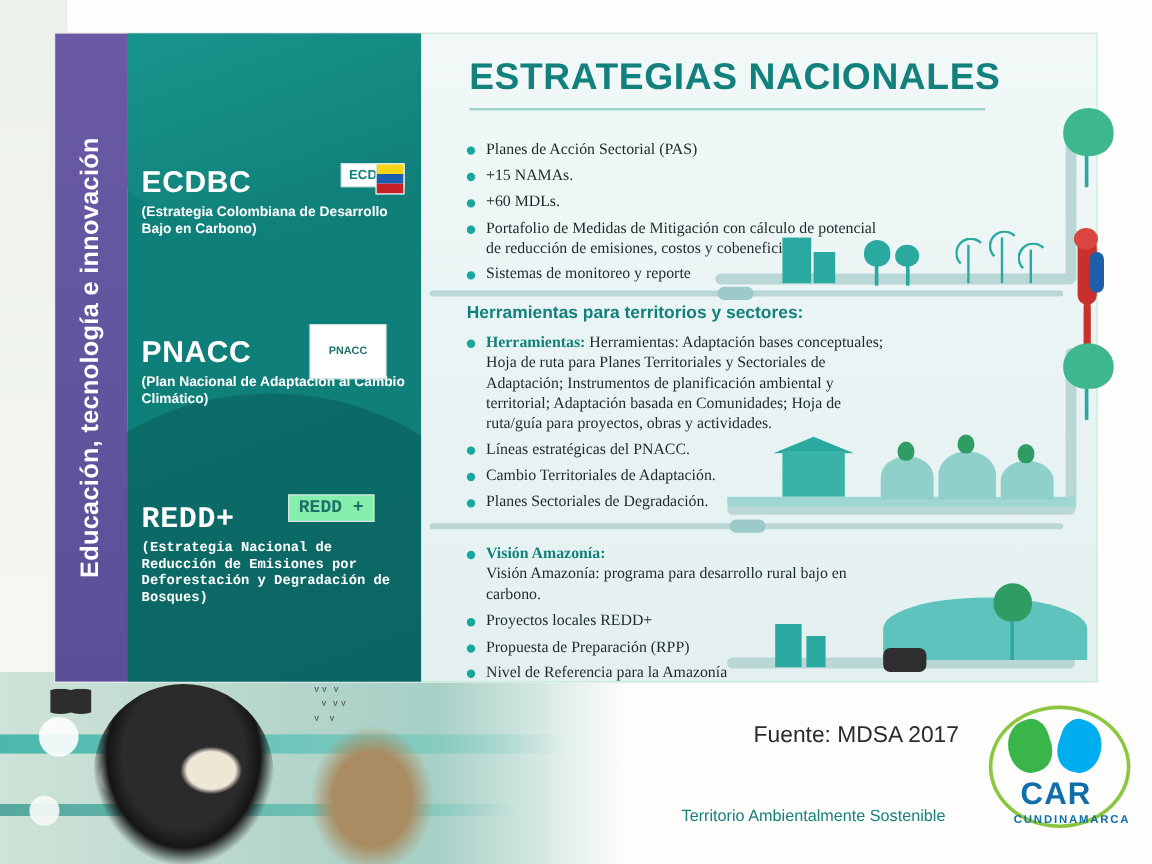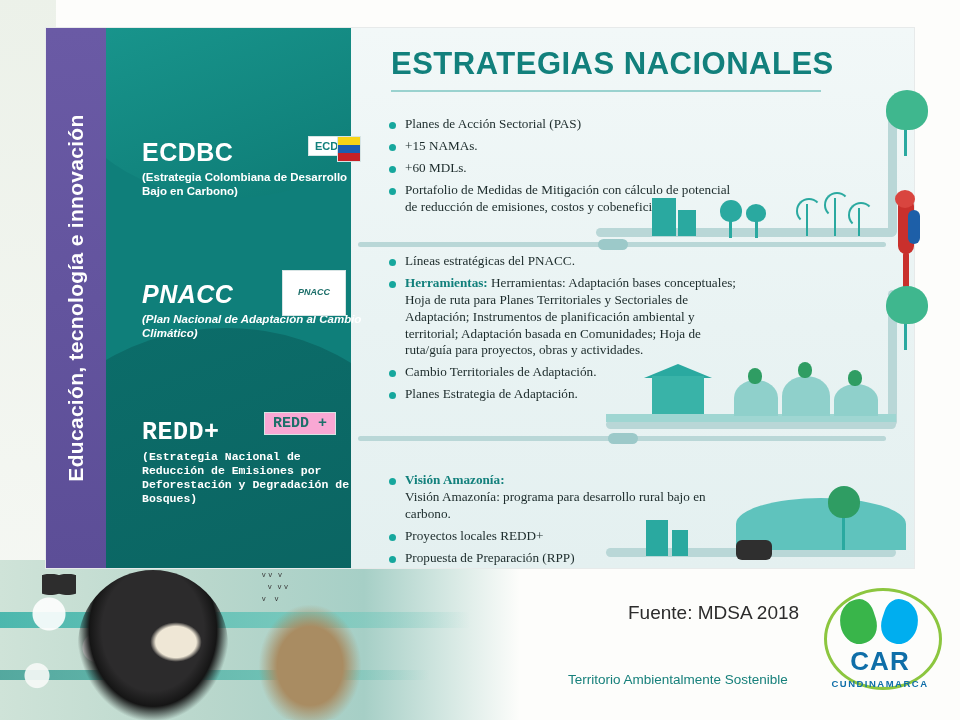--- a/index.html
+++ b/index.html
@@ -114,21 +114,21 @@
     position:absolute;left:40px;top:18px;
     font-size:31px;font-weight:700;color:#12807c;letter-spacing:.5px;
   }
   .title-rule{
     position:absolute;left:40px;top:62px;width:430px;height:2px;background:#9ad2cf;
   }
   
   .sec{position:absolute;left:36px;right:170px;}
   .sec-1{top:88px;}
   .sec-2{top:225px;}
-  .sec-3{top:444px;}
+  .sec-3{top:425px;}
   .sec-head{
     color:#12807c;font-size:14.5px;font-weight:700;margin:0 0 8px 2px;
   }
   ul.bullets{margin:0;padding:0;list-style:none;}
   ul.bullets li{
     position:relative;padding-left:18px;margin-bottom:5px;
     font-size:13.2px;line-height:1.28;color:#1b2a2a;
     font-family:"Liberation Serif", serif;
   }
   ul.bullets li:before{
@@ -137,37 +137,37 @@
   }
   .hl{color:#12807c;font-weight:700;font-family:"Liberation Serif", serif;}
   
   .divider{
     position:absolute;left:312px;right:28px;height:5px;background:#b9d7d7;border-radius:3px;
   }
   .div-1{top:214px;}
   .div-2{top:408px;}
   .div-knob{position:absolute;width:30px;height:11px;background:#9cc9c9;border-radius:6px;top:-3px;}
   
-  .lab{position:absolute;left:72px;width:225px;color:#ffffff;margin-left:24px;}
+  .lab{position:absolute;left:72px;width:225px;color:#ffffff;}
   .lab .big{font-size:25px;font-weight:700;letter-spacing:.5px;}
   .lab .sub{font-size:11.5px;font-weight:700;line-height:1.22;margin-top:3px;}
   .lab-1{top:110px;}
-  .lab-2{top:252px;font-style:italic;}
+  .lab-2{top:252px;}
   .lab-3{top:390px;font-family:Liberation Mono, monospace;}
   .badge{
     position:absolute;right:6px;top:-2px;background:#ffffff;color:#12807c;
     font-size:11px;font-weight:700;padding:3px 6px;border:1px solid #d7e4e4;
   }
   .badge-pnacc{
     position:absolute;left:140px;top:-10px;width:62px;height:44px;background:#ffffff;
     border:1px solid #d7e4e4;font-size:9px;color:#1d6f6a;font-weight:700;
     display:flex;align-items:center;justify-content:center;text-align:center;line-height:1.05;
   }
   .badge-redd{
-    position:absolute;left:122px;top:-6px;background:#f9a8d4;color:#1d6f6a;
+    position:absolute;left:122px;top:-6px;background:#86efac;color:#1d6f6a;
     font-size:15px;font-weight:700;padding:2px 8px;border:1px solid #d7e4e4;
   }
   .flag{
     position:absolute;right:6px;top:-2px;width:22px;height:24px;background:#ffffff;border:1px solid #d7e4e4;
   }
   .flag i{display:block;height:8px;}
   .flag .y{background:#f8d417;} .flag .b{background:#1c5eb0;} .flag .r{background:#c62127;}
   
   .pipe{position:absolute;background:#b9d7d7;border-radius:5px;}
   .p1{left:550px;top:200px;width:300px;height:9px;}
@@ -200,21 +200,21 @@
   .tagline{
     position:absolute;left:568px;top:672px;font-size:13.5px;color:#17807b;
   }
   .car-logo{position:absolute;left:818px;top:588px;width:124px;height:118px;}
   .logo-circle{
     position:absolute;left:6px;top:0;width:112px;height:96px;border:3px solid #8cc63f;border-radius:50%;
   }
   .logo-wingL{position:absolute;left:22px;top:12px;width:36px;height:44px;background:#39b54a;border-radius:60% 40% 50% 50%;transform:rotate(-18deg);}
   .logo-wingR{position:absolute;left:64px;top:12px;width:36px;height:44px;background:#00aeef;border-radius:40% 60% 50% 50%;transform:rotate(18deg);}
   .logo-text{position:absolute;left:0;top:58px;width:124px;text-align:center;font-size:26px;font-weight:700;color:#0f6ea8;letter-spacing:1px;}
-  .logo-sub{position:absolute;left:0;top:90px;width:124px;text-align:center;font-size:9.5px;font-weight:700;color:#0f6ea8;letter-spacing:1.5px;}
+  .logo-sub{position:absolute;left:0;top:90px;width:124px;text-align:right;font-size:9.5px;font-weight:700;color:#0f6ea8;letter-spacing:1.5px;}
 </style>
 </head>
 <body>
 
 <div class="page-bg">
   <div class="bg-texture"></div>
   <div class="bg-left-leaves"></div>
 </div>
 
 <div class="bottom-band">
@@ -241,29 +241,31 @@
 
     <div class="main-title">ESTRATEGIAS NACIONALES</div>
     <div class="title-rule"></div>
 
     <div class="sec sec-1">
       <ul class="bullets">
         <li>Planes de Acción Sectorial (PAS)</li>
         <li>+15 NAMAs.</li>
         <li>+60 MDLs.</li>
         <li>Portafolio de Medidas de Mitigación con cálculo de potencial de reducción de emisiones, costos y cobeneficios.</li>
+        <li>Sistemas de monitoreo y reporte</li>
       </ul>
     </div>
 
     <div class="sec sec-2">
+      <div class="sec-head">Herramientas para territorios y sectores:</div>
       <ul class="bullets">
+        <li><span class="hl">Herramientas:</span> <span>Herramientas: Adaptación bases conceptuales; Hoja de ruta para Planes Territoriales y Sectoriales de Adaptación; Instrumentos de planificación ambiental y territorial; Adaptación basada en Comunidades; Hoja de ruta/guía para proyectos, obras y actividades.</span></li>
         <li>Líneas estratégicas del PNACC.</li>
-        <li><span class="hl">Herramientas:</span> <span>Herramientas: Adaptación bases conceptuales; Hoja de ruta para Planes Territoriales y Sectoriales de Adaptación; Instrumentos de planificación ambiental y territorial; Adaptación basada en Comunidades; Hoja de ruta/guía para proyectos, obras y actividades.</span></li>
         <li>Cambio Territoriales de Adaptación.</li>
-        <li>Planes Estrategia de Adaptación.</li>
+        <li>Planes Sectoriales de Degradación.</li>
       </ul>
     </div>
 
     <div class="sec sec-3">
       <ul class="bullets">
         <li><span class="hl">Visión Amazonía:</span><br><span>Visión Amazonía: programa para desarrollo rural bajo en carbono.</span></li>
         <li>Proyectos locales REDD+</li>
         <li>Propuesta de Preparación (RPP)</li>
         <li>Nivel de Referencia para la Amazonía</li>
       </ul>
@@ -336,21 +338,21 @@
   <div class="tree" style="left:840px;top:258px;width:42px;height:38px;background:#3fb78e;"></div>
 
   <div class="mount"></div>
   <div class="blk" style="left:600px;top:492px;width:22px;height:36px;"></div>
   <div class="blk" style="left:626px;top:502px;width:16px;height:26px;"></div>
   <div class="cow"></div>
   <div class="trunk" style="left:796px;top:486px;height:36px;"></div>
   <div class="tree" style="left:782px;top:458px;width:32px;height:32px;background:#2f9d63;"></div>
 </div>
 
-<div class="source">Fuente: MDSA 2018</div>
+<div class="source">Fuente: MDSA 2017</div>
 <div class="tagline">Territorio Ambientalmente Sostenible</div>
 
 <div class="car-logo">
   <div class="logo-circle"></div>
   <div class="logo-wingL"></div>
   <div class="logo-wingR"></div>
   <div class="logo-text">CAR</div>
   <div class="logo-sub">CUNDINAMARCA</div>
 </div>
 

